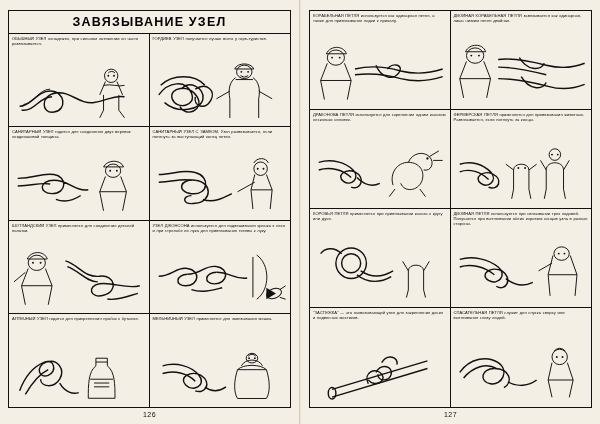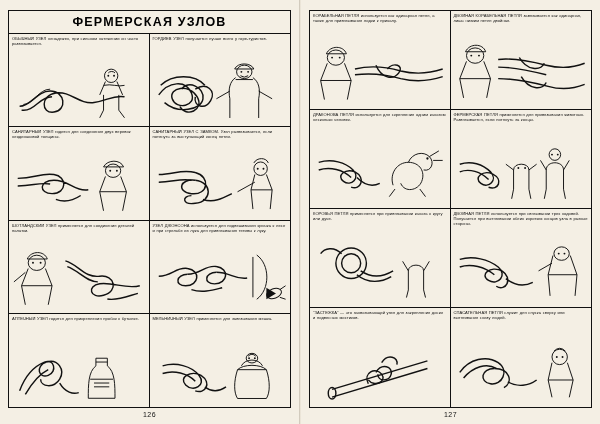--- a/index.html
+++ b/index.html
@@ -91,21 +91,21 @@
   .kt{fill:none;stroke:#111;stroke-width:1;}
   .fl{fill:#111;}
 </style>
 </head>
 <body>
 
 <div class="spread">
 
   <div class="page left">
     <div class="frame">
-      <div class="title-bar">ФЕРМЕРСКАЯ УЗЛОВ</div>
+      <div class="title-bar">ЗАВЯЗЫВАНИЕ УЗЕЛ</div>
       <div class="grid left-grid">
 
         <div class="cell">
           <div class="cap">ОБЫЧНЫЙ УЗЕЛ ненадежен, при сильном натяжении он часто развязывается.</div>
           <div class="art">
             <svg viewBox="0 0 140 70" preserveAspectRatio="xMidYMid meet">
               <g class="k">
                 <path d="M8 52 C 20 52, 26 36, 40 36 C 56 36, 58 56, 44 58 C 30 60, 30 40, 46 38 C 62 36, 70 50, 86 48"></path>
                 <path d="M10 56 C 24 58, 28 42, 42 42"></path>
                 <path d="M86 48 C 100 46, 106 40, 118 42"></path>

